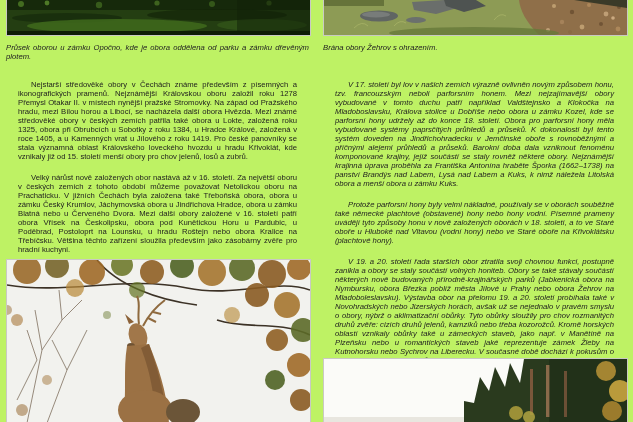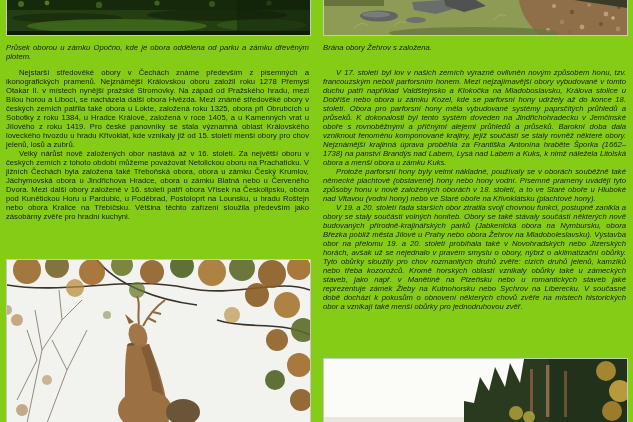--- a/index.html
+++ b/index.html
@@ -1,26 +1,26 @@
 <!DOCTYPE html>
 <html lang="cs"><head>
 <meta charset="utf-8">
 <style>
   html,body{margin:0;padding:0;}
   body{background:#ffffff;font-family:"Liberation Sans",sans-serif;}
-  .page{position:relative;width:633px;height:422px;background:#84cc16;overflow:hidden;}
+  .page{position:relative;width:633px;height:422px;background:#bef264;overflow:hidden;}
   .photo{position:absolute;overflow:hidden;border:1px solid #c9c9c3;background:#eee;}
   .photo svg{display:block;width:100%;height:100%;}
   .photo.top-cut{border-top:none;}
   .photo.bottom-cut{border-bottom:none;}
   .caption{position:absolute;width:303px;font-size:7.7px;line-height:9px;font-style:italic;
            color:#222;text-align:justify;}
   .bodytext{position:absolute;width:303px;font-size:7.7px;line-height:9px;color:#1d1d1d;
             text-align:justify;}
-  .bodytext p{margin:0;text-indent:13px;}
+  .bodytext p{margin:12px;text-indent:13px;}
   #photo-tl{left:6px;top:0;width:303px;height:35px;}
   #photo-tr{left:323px;top:0;width:303px;height:35px;}
   #caption-left{left:6px;top:43px;}
   #caption-right{left:323px;top:43px;}
   #body-left{left:6px;top:68px;}
   #body-right{left:323px;top:68px;font-style:italic;}
   #photo-bl{left:6px;top:259px;width:303px;height:163px;}
   #photo-br{left:323px;top:358px;width:303px;height:64px;}
 </style>
 </head>
@@ -71,21 +71,21 @@
       <polygon points="88,2 120,0 133,8 112,14 90,10" fill="#6a6e6b"></polygon>
       <polygon points="120,0 152,0 162,6 140,12 122,6" fill="#4e5351"></polygon>
       <ellipse cx="55" cy="16" rx="19" ry="5.5" fill="#606563"></ellipse>
       <ellipse cx="52" cy="14.5" rx="14" ry="3" fill="#7e8280" opacity="0.8"></ellipse>
       <ellipse cx="92" cy="20" rx="10" ry="3" fill="#6b706d"></ellipse>
       <path d="M30,28 q8,-8 14,-2 M70,26 q6,-7 12,-3 M170,20 q6,-8 12,-4" stroke="#a7b366" stroke-width="1" fill="none" opacity="0.8"></path>
     </svg>
   </figure>
 
   <div class="caption" id="caption-left">Průsek oborou u zámku Opočno, kde je obora oddělena od parku a zámku dřevěným plotem.</div>
-  <div class="caption" id="caption-right">Brána obory Žehrov s založena.</div>
+  <div class="caption" id="caption-right">Brána obory Žehrov s ohrazením.</div>
 
   <div class="bodytext" id="body-left">
     <p>Nejstarší středověké obory v Čechách známe především z písemných a ikonografických pramenů. Nejznámější Královskou oboru založil roku 1278 Přemysl Otakar II. v místech nynější pražské Stromovky. Na západ od Pražského hradu, mezi Bílou horou a Libocí, se nacházela další obora Hvězda. Mezi známé středověké obory v českých zemích patřila také obora u Lokte, založená roku 1325, obora při Obrubcích u Sobotky z roku 1384, u Hradce Králové, založená v roce 1405, a u Kamenných vrat u Jílového z roku 1419. Pro české panovníky se stala významná oblast Královského loveckého hvozdu u hradu Křivoklát, kde vznikaly již od 15. století menší obory pro chov jelenů, losů a zubrů.</p>
     <p>Velký nárůst nově založených obor nastává až v 16. století. Za největší oboru v českých zemích z tohoto období můžeme považovat Netolickou oboru na Prachaticku. V jižních Čechách byla založena také Třeboňská obora, obora u zámku Český Krumlov, Jáchymovská obora u Jindřichova Hradce, obora u zámku Blatná nebo u Červeného Dvora. Mezi další obory založené v 16. století patří obora Vřísek na Českolipsku, obora pod Kunětickou Horu u Pardubic, u Poděbrad, Postoloprt na Lounsku, u hradu Roštejn nebo obora Kralice na Třebíčsku. Většina těchto zařízení sloužila především jako zásobárny zvěře pro hradní kuchyni.</p>
   </div>
 
   <div class="bodytext" id="body-right">
     <p>V 17. století byl lov v našich zemích výrazně ovlivněn novým způsobem honu, tzv. francouzským neboli parforsním honem. Mezi nejzajímavější obory vybudované v tomto duchu patří například Valdštejnsko a Klokočka na Mladoboslavsku, Králova stolice u Dobříše nebo obora u zámku Kozel, kde se parforsní hony udržely až do konce 18. století. Obora pro parforsní hony měla vybudované systémy paprsčitých průhledů a průseků. K dokonalosti byl tento systém doveden na Jindřichohradecku v Jemčinské oboře s rovnoběžnými a příčnými alejemi průhledů a průseků. Barokní doba dala vzniknout fenoménu komponované krajiny, jejíž součástí se staly rovněž některé obory. Nejznámější krajinná úprava proběhla za Františka Antonína hraběte Šporka (1662–1738) na panství Brandýs nad Labem, Lysá nad Labem a Kuks, k nimž náležela Litolská obora a menší obora u zámku Kuks.</p>
     <p>Protože parforsní hony byly velmi nákladné, používaly se v oborách souběžně také německé plachtové (obstavené) hony nebo hony vodní. Písemné prameny uvádějí tyto způsoby honu v nově založených oborách v 18. století, a to ve Staré oboře u Hluboké nad Vltavou (vodní hony) nebo ve Staré oboře na Křivoklátsku (plachtové hony).</p>
     <p>V 19. a 20. století řada starších obor ztratila svoji chovnou funkci, postupně zanikla a obory se staly součástí volných honiteb. Obory se také stávaly součástí některých nově budovaných přírodně-krajinářských parků (Jabkenická obora na Nymbursku, obora Březka poblíž města Jílové u Prahy nebo obora Žehrov na Mladoboleslavsku). Výstavba obor na přelomu 19. a 20. století probíhala také v Novohradských nebo Jizerských horách, avšak už se nejednalo v pravém smyslu o obory, nýbrž o aklimatizační obůrky. Tyto obůrky sloužily pro chov rozmanitých druhů zvěře: cizích druhů jelenů, kamzíků nebo třeba kozorožců. Kromě horských oblastí vznikaly obůrky také u zámeckých staveb, jako např. v Manětíně na Plzeňsku nebo u romantických staveb jaké reprezentuje zámek Žleby na Kutnohorsku nebo Sychrov na Liberecku. V současné době dochází k pokusům o obnovení některých chovů zvěře na místech historických obor a vznikají také menší obůrky pro jednodruhovou zvěř.</p>

